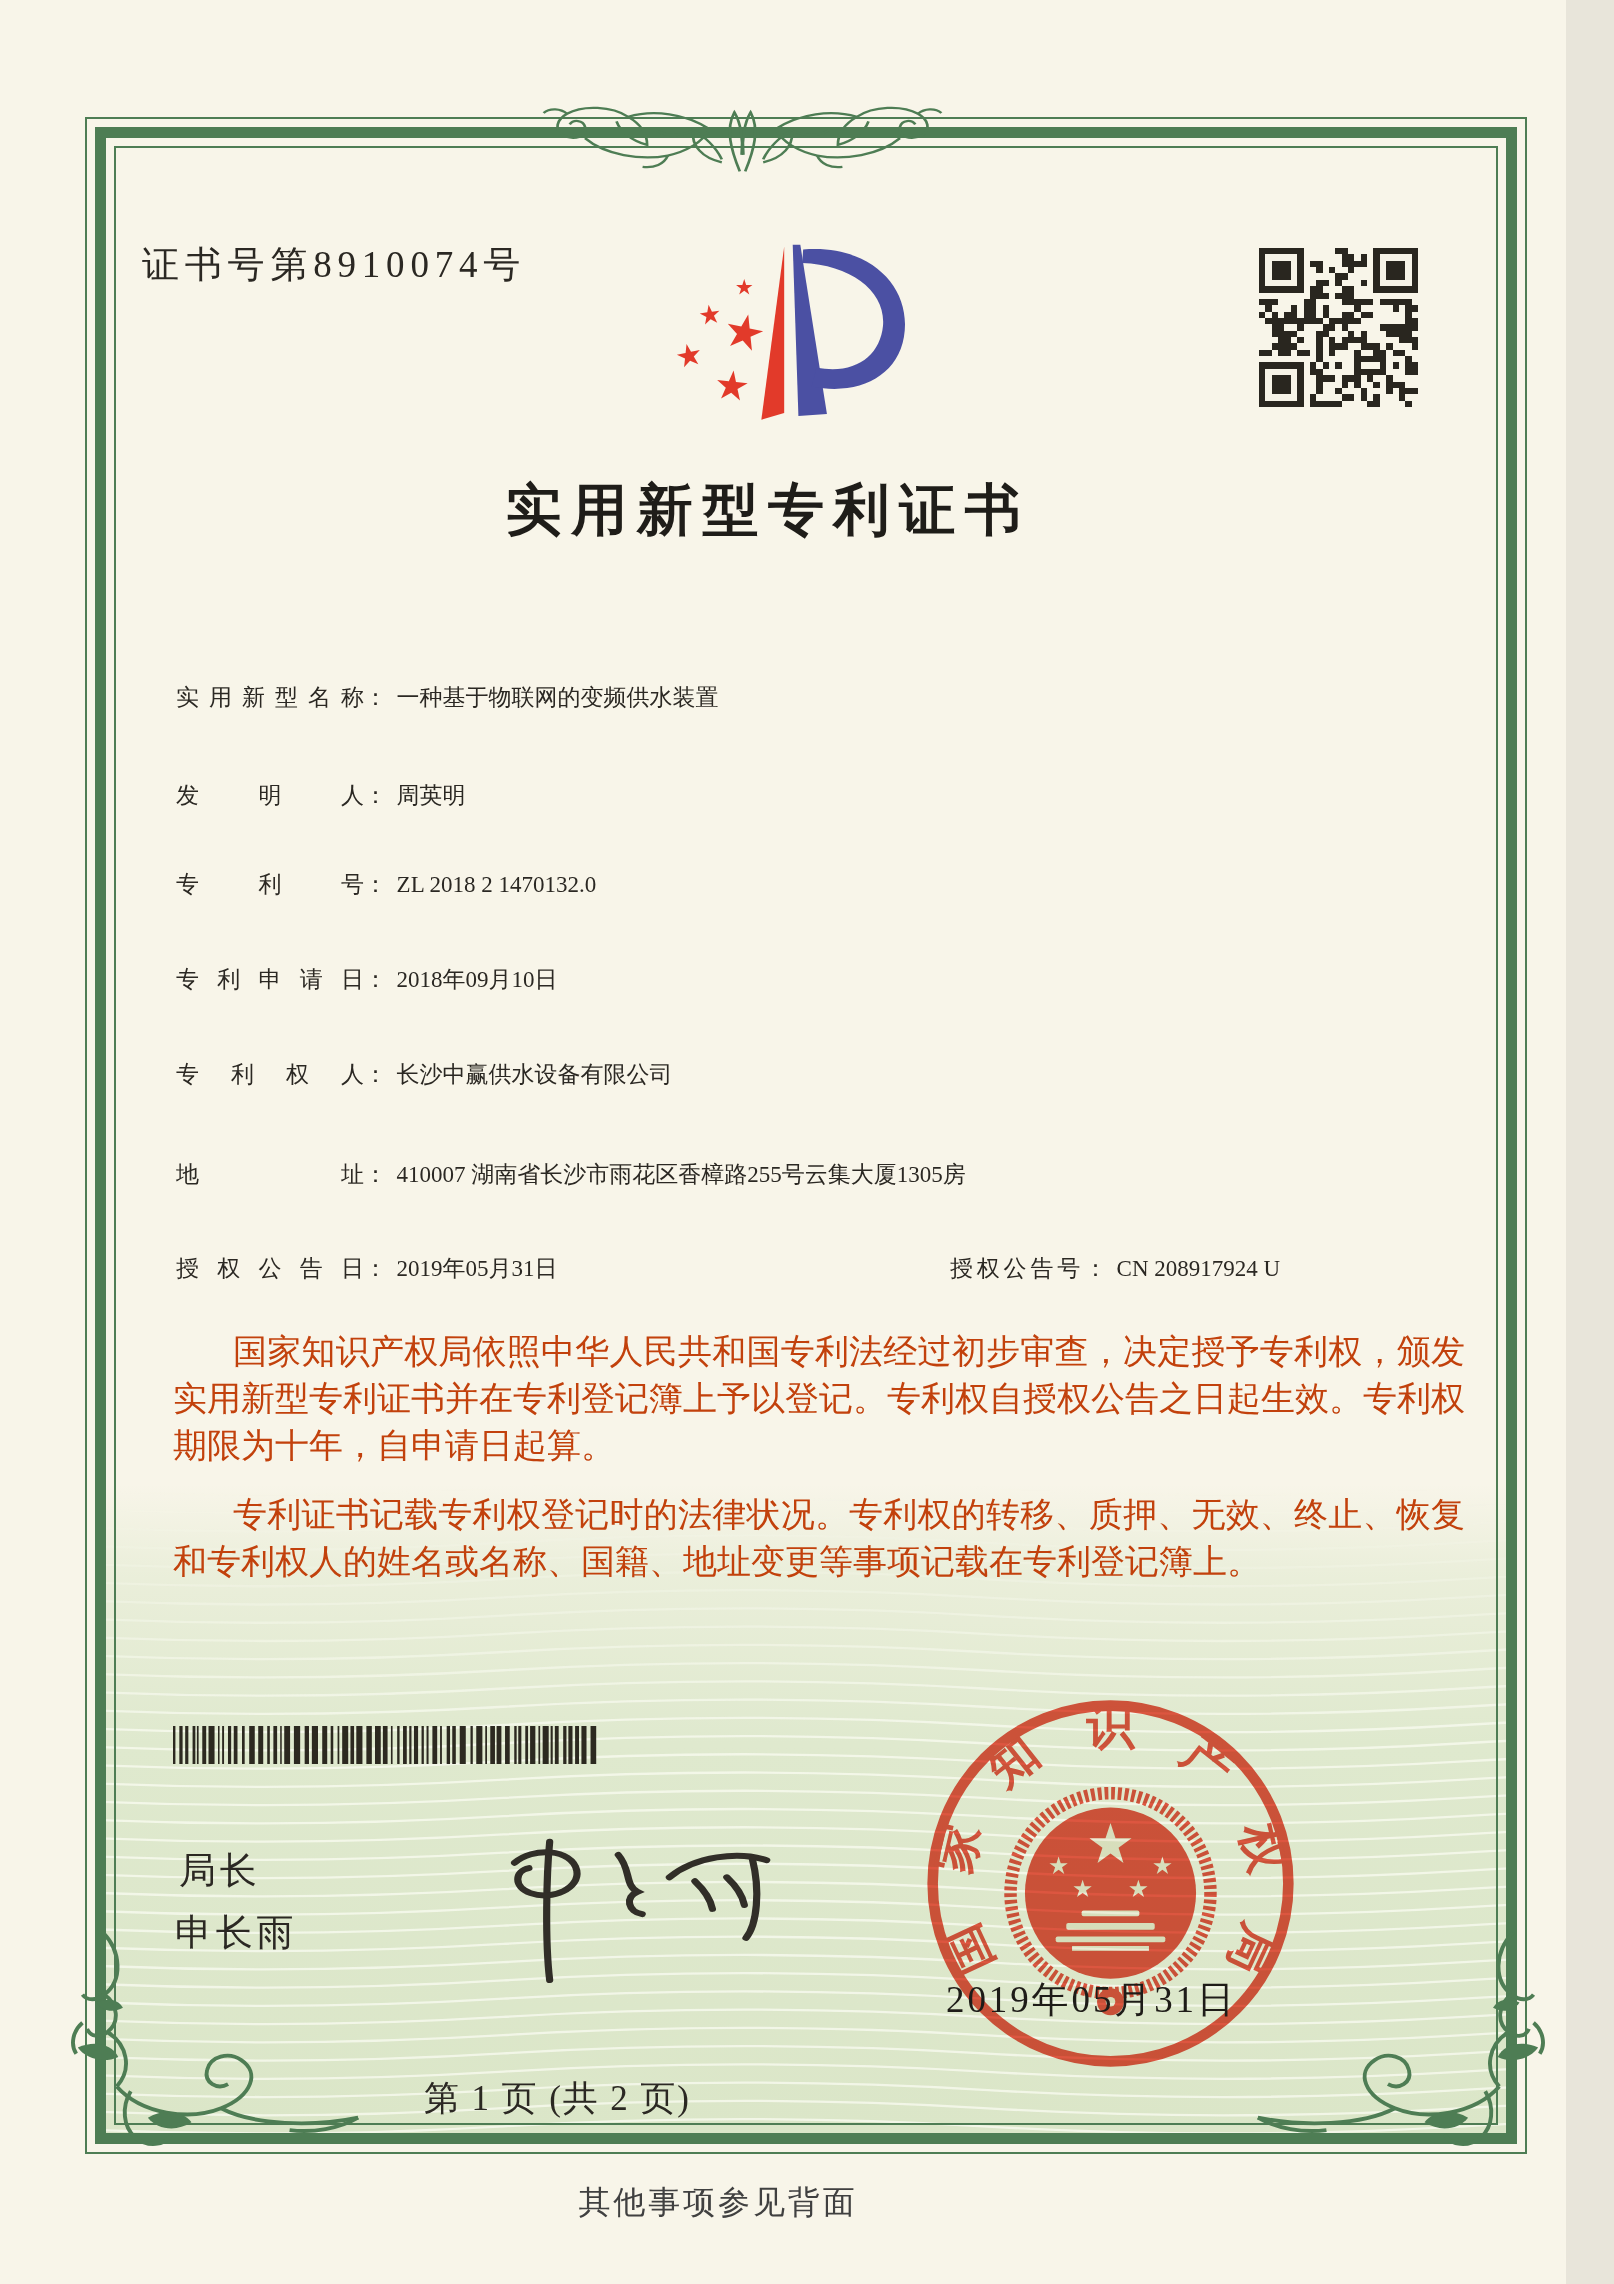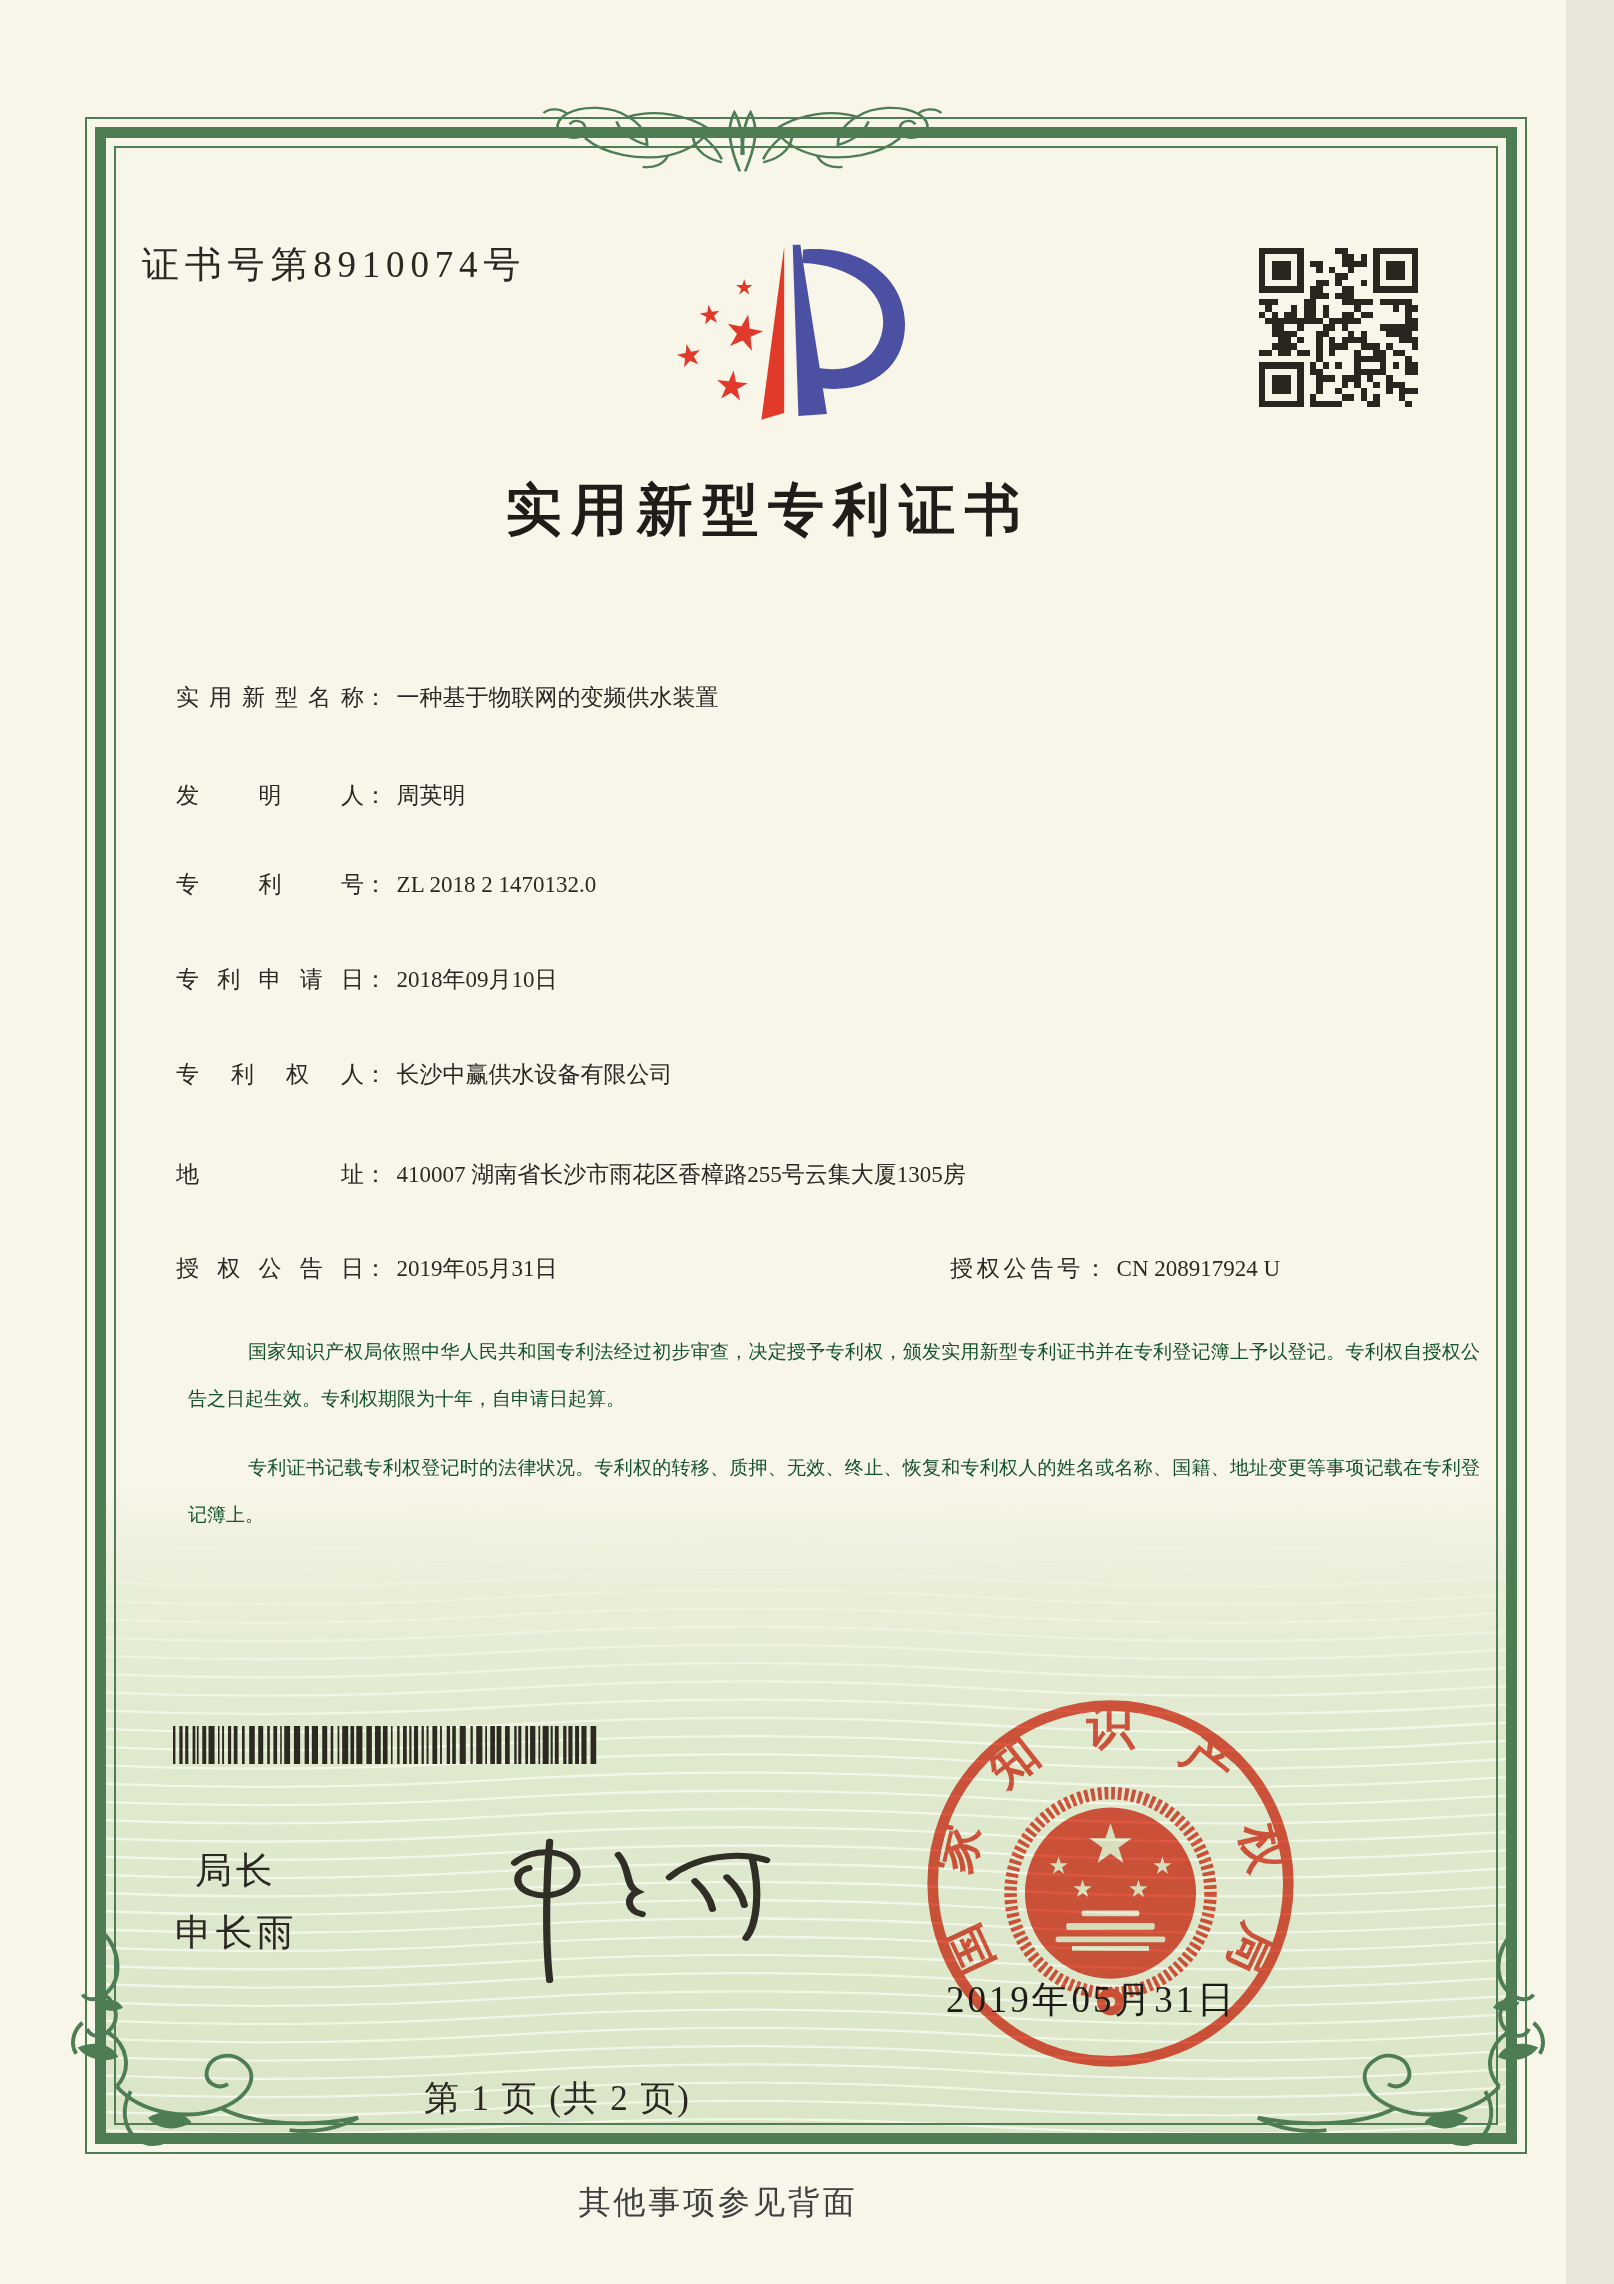--- a/index.html
+++ b/index.html
@@ -29,26 +29,26 @@
   .qr{position:absolute;left:1259px;top:248px;width:159px;height:159px;}
   .title{position:absolute;left:403px;top:473px;width:730px;text-align:center;
     font-size:56px;font-weight:bold;letter-spacing:9.6px;color:#1f1d19;}
   
   .field{position:absolute;left:176px;font-size:23px;white-space:nowrap;}
   .flabel{display:inline-block;width:188px;text-align:justify;text-align-last:justify;text-justify:inter-character;vertical-align:bottom;}
   .colon{margin-right:9.6px;}
   .grant-no{position:absolute;left:761px;top:0;margin-left:13px;}
   .grant-no .flabel{width:auto;letter-spacing:3.8px;}
   
-  .body-text{position:absolute;left:188px;top:1328px;width:1292px;font-size:19px;line-height:47px;text-align:justify;color:#14532d;}
+  .body-text{position:absolute;left:173px;top:1328px;width:1292px;font-size:34px;line-height:47px;text-align:justify;color:#c2410c;}
   .body-text p{margin:0;text-indent:60px;}
   .body-text p + p{margin-top:22px;}
   
   .barcode{position:absolute;left:173px;top:1726px;width:428px;height:38px;}
-  .official-title{position:absolute;left:195px;top:1846px;font-size:37px;letter-spacing:3.8px;}
+  .official-title{position:absolute;left:179px;top:1846px;font-size:37px;letter-spacing:3.8px;}
   .official-name{position:absolute;left:175px;top:1908px;font-size:37px;letter-spacing:3.8px;}
   .signature{position:absolute;left:430px;top:1814px;width:375px;height:178px;}
   .seal{position:absolute;left:899px;top:1672px;width:423px;height:423px;mix-blend-mode:multiply;opacity:.95;}
   #sealChars text{font-size:50px;font-weight:bold;fill:#e5442f;font-family:"Liberation Serif","DejaVu Serif",serif;}
   .seal-date{position:absolute;left:946px;top:1975px;font-size:37px;letter-spacing:2.9px;color:#1e1c18;}
   .page-info{position:absolute;left:424px;top:2075px;width:576px;text-align:left;font-size:35px;letter-spacing:1.9px;}
   .back-note{position:absolute;left:430px;top:2181px;width:576px;text-align:center;font-size:32px;letter-spacing:2.9px;color:#404040;}
 </style>
 </head>
 <body>

